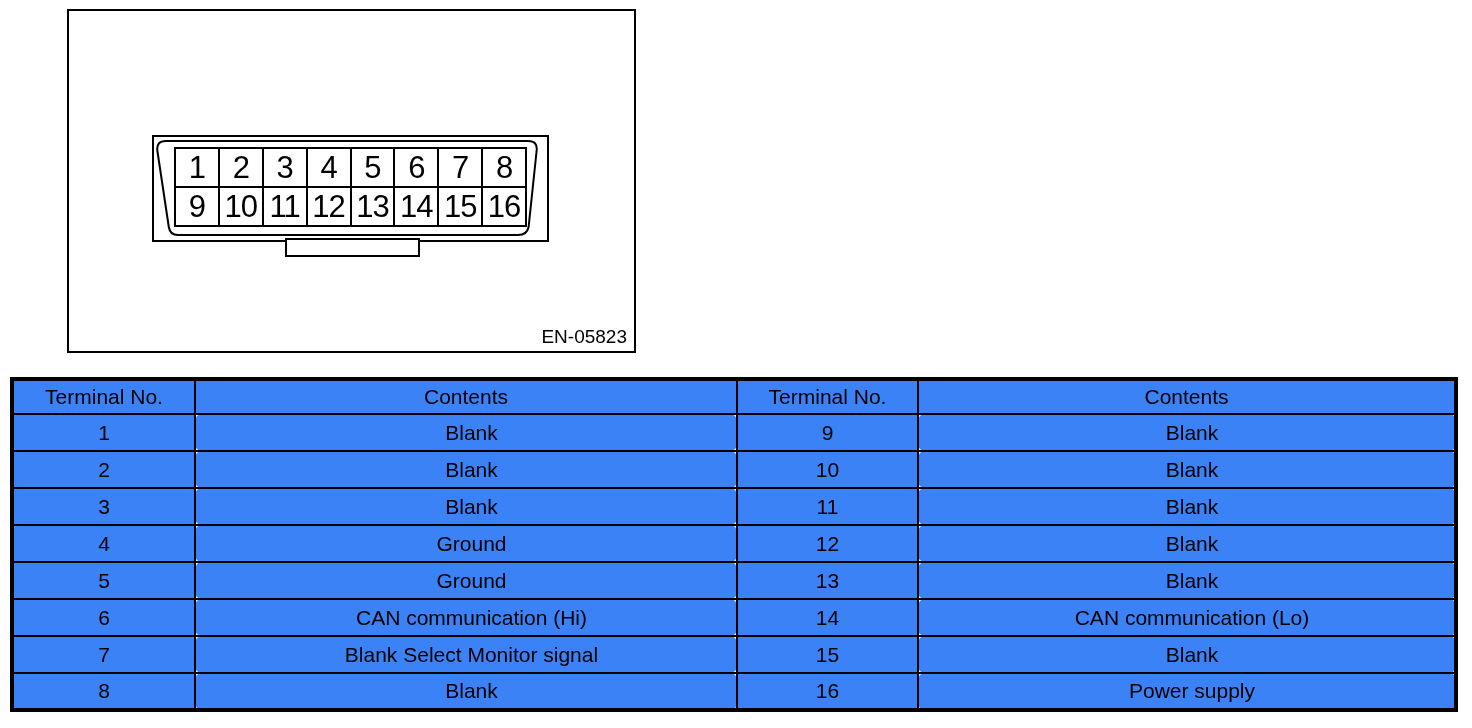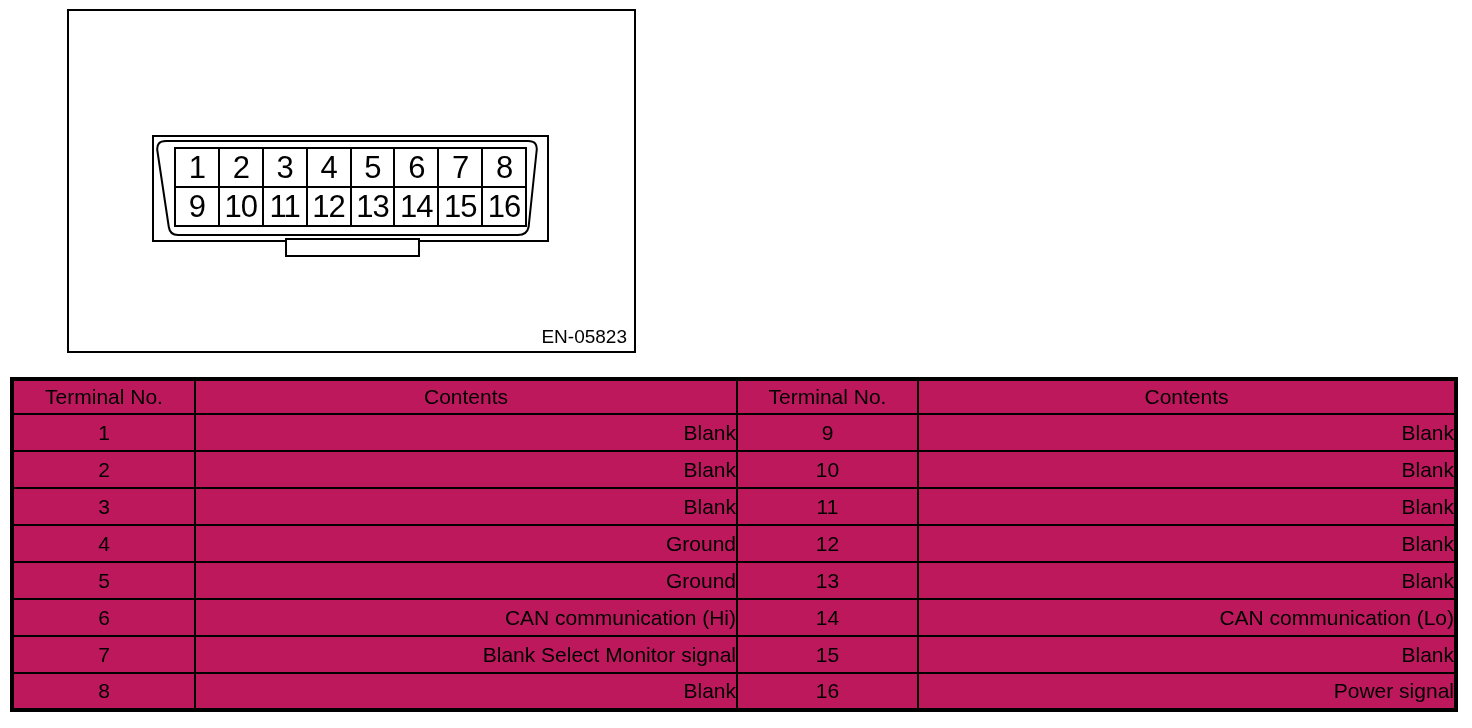--- a/index.html
+++ b/index.html
@@ -73,30 +73,30 @@
     table-layout: fixed;
     border: 4px solid #000;
     font-size: 21px;
   }
   .terminal-table th,
   .terminal-table td {
     border: 2px solid #000;
     padding: 0;
     overflow: hidden;
     white-space: nowrap;
-    background: #be185d;
+    background: #3b82f6;
   }
   .terminal-table th {
     font-weight: normal;
     height: 35px;
     text-align: center;
   }
   .terminal-table td { height: 37px; }
   td.t-num { text-align: center; }
-  td.t-contents { text-align: right; padding-left: 11px; }
+  td.t-contents { text-align: center; padding-left: 11px; border-radius: 7px; }
 </style>
 </head>
 <body>
 
 <div class="figure-box">
 
   <div class="connector-outer"></div>
 
   <svg class="connector-face-svg" viewBox="0 0 565 340">
     <path d="M 97 130 L 459 130 Q 469 130 467.6 140 L 459.6 216 Q 458 224 449 224 L 109 224 Q 101 224 99.8 216 L 88.4 140 Q 87 130 97 130 Z" fill="none" stroke="#000" stroke-width="2"></path>
@@ -181,16 +181,16 @@
     <tr>
       <td class="t-num">7</td>
       <td class="t-contents">Blank Select Monitor signal</td>
       <td class="t-num">15</td>
       <td class="t-contents">Blank</td>
     </tr>
     <tr>
       <td class="t-num">8</td>
       <td class="t-contents">Blank</td>
       <td class="t-num">16</td>
-      <td class="t-contents">Power signal</td>
+      <td class="t-contents">Power supply</td>
     </tr>
   </tbody>
 </table>
 
 </body></html>

